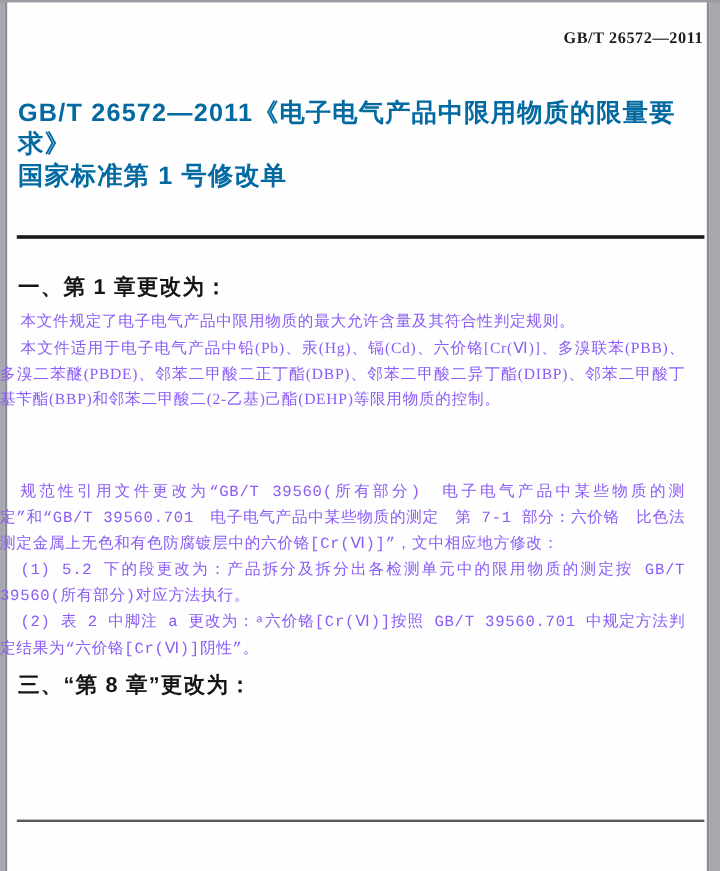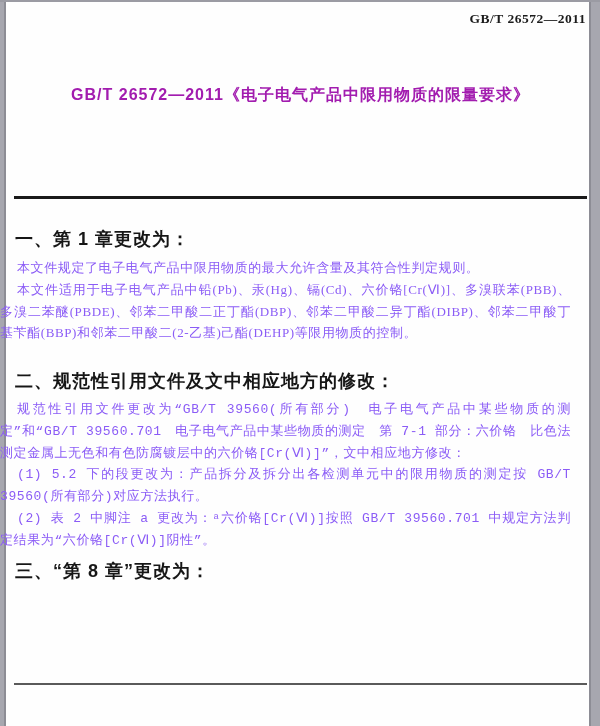--- a/index.html
+++ b/index.html
@@ -15,31 +15,30 @@
     background: #fefefe;
   }
   
   .edge-strip-left  { position: absolute; left: 0; top: 0; width: 4px; height: 726px; background: #a7a7af; }
   .edge-strip-right { position: absolute; right: 0; top: 0; width: 9px; height: 726px; background: #a7a7af; }
   .page-border-left  { position: absolute; left: 4px; top: 0; width: 2px; height: 726px; background: #8d8d95; }
   .page-border-right { position: absolute; right: 9px; top: 0; width: 2px; height: 726px; background: #8d8d95; }
   .page-border-top   { position: absolute; left: 0; top: 0; width: 600px; height: 2px; background: #9b9ba3; }
 
   .std-code {
-    position: absolute; top: 11px; right: 14px;
+    position: absolute; top: 24px; right: 14px;
     font-family: "Liberation Serif", serif;
     font-weight: bold; font-size: 13.5px; color: #1c1c1c;
     letter-spacing: 0.5px;
   }
   .doc-title {
     position: absolute; top: 82px; left: 15px; width: 571px;
-    text-align: center;
     font-family: "Liberation Sans", sans-serif;
-    font-weight: bold; color: #a21caf;
-    font-size: 16px; letter-spacing: 1px;
+    font-weight: bold; color: #0369a1;
+    font-size: 21px; letter-spacing: 1px;
     line-height: 26px;
   }
   .rule-thick {
     position: absolute; top: 196px; left: 14px; width: 573px; height: 3px;
     background: #1a1a1a;
   }
   .rule-bottom {
     position: absolute; top: 683px; left: 14px; width: 573px; height: 2px;
     background: #5a5a5a;
   }
@@ -72,31 +71,31 @@
   <div class="edge-strip-left"></div>
   <div class="edge-strip-right"></div>
   <div class="page-border-left"></div>
   <div class="page-border-right"></div>
   <div class="page-border-top"></div>
 
   <div class="std-code">GB/T 26572—2011</div>
 
   <div class="doc-title">
     <div>GB/T 26572—2011《电子电气产品中限用物质的限量要求》</div>
+    <div>国家标准第 1 号修改单</div>
   </div>
 
   <div class="rule-thick"></div>
 
   <div class="sec-heading" id="sec1-heading">一、第 1 章更改为：</div>
   <div class="sec-body" id="sec1-body">
     <p>本文件规定了电子电气产品中限用物质的最大允许含量及其符合性判定规则。</p>
     <p>本文件适用于电子电气产品中铅(Pb)、汞(Hg)、镉(Cd)、六价铬[Cr(Ⅵ)]、多溴联苯(PBB)、多溴二苯醚(PBDE)、邻苯二甲酸二正丁酯(DBP)、邻苯二甲酸二异丁酯(DIBP)、邻苯二甲酸丁基苄酯(BBP)和邻苯二甲酸二(2-乙基)己酯(DEHP)等限用物质的控制。</p>
   </div>
 
-  <div class="sec-heading" id="sec2-heading">二、规范性引用文件及文中相应地方的修改：</div>
   <div class="sec-body" id="sec2-body">
     <p>规范性引用文件更改为“GB/T 39560(所有部分)　电子电气产品中某些物质的测定”和“GB/T 39560.701　电子电气产品中某些物质的测定　第 7-1 部分：六价铬　比色法测定金属上无色和有色防腐镀层中的六价铬[Cr(Ⅵ)]”，文中相应地方修改：</p>
     <p>(1) 5.2 下的段更改为：产品拆分及拆分出各检测单元中的限用物质的测定按 GB/T 39560(所有部分)对应方法执行。</p>
     <p>(2) 表 2 中脚注 a 更改为：ᵃ六价铬[Cr(Ⅵ)]按照 GB/T 39560.701 中规定方法判定结果为“六价铬[Cr(Ⅵ)]阴性”。</p>
   </div>
 
   <div class="sec-heading" id="sec3-heading">三、“第 8 章”更改为：</div>
 
   <div class="rule-bottom"></div>
 

